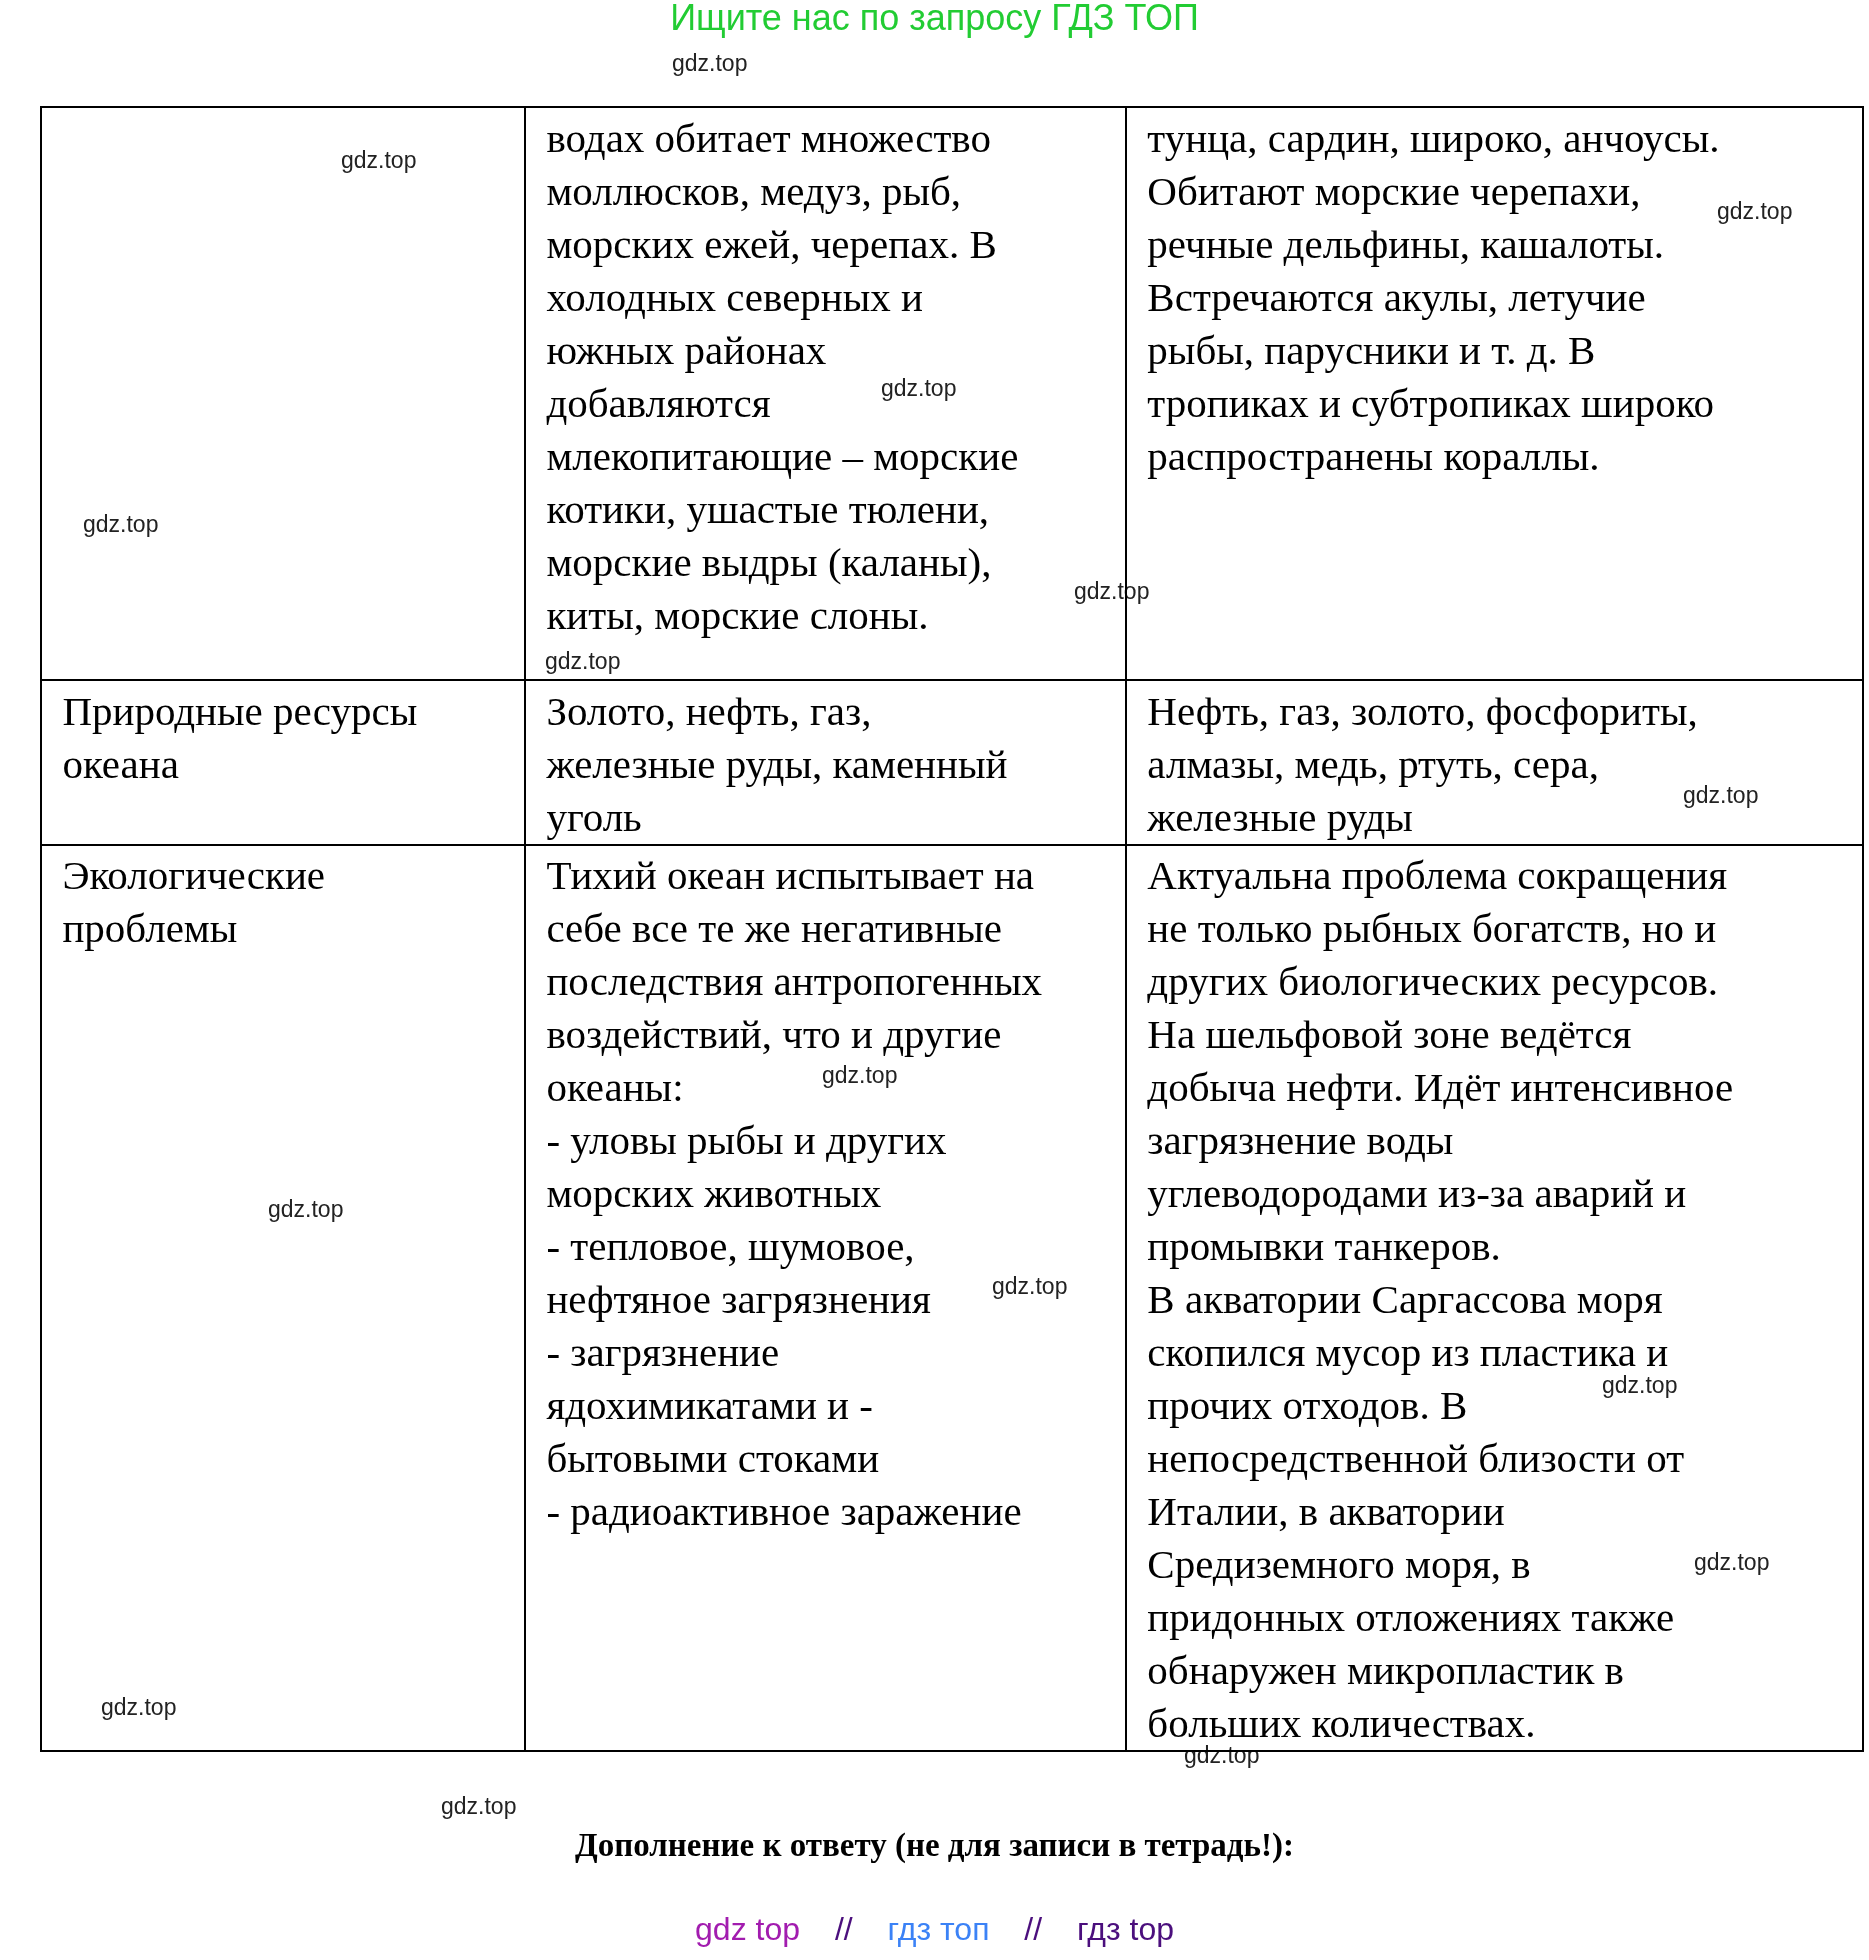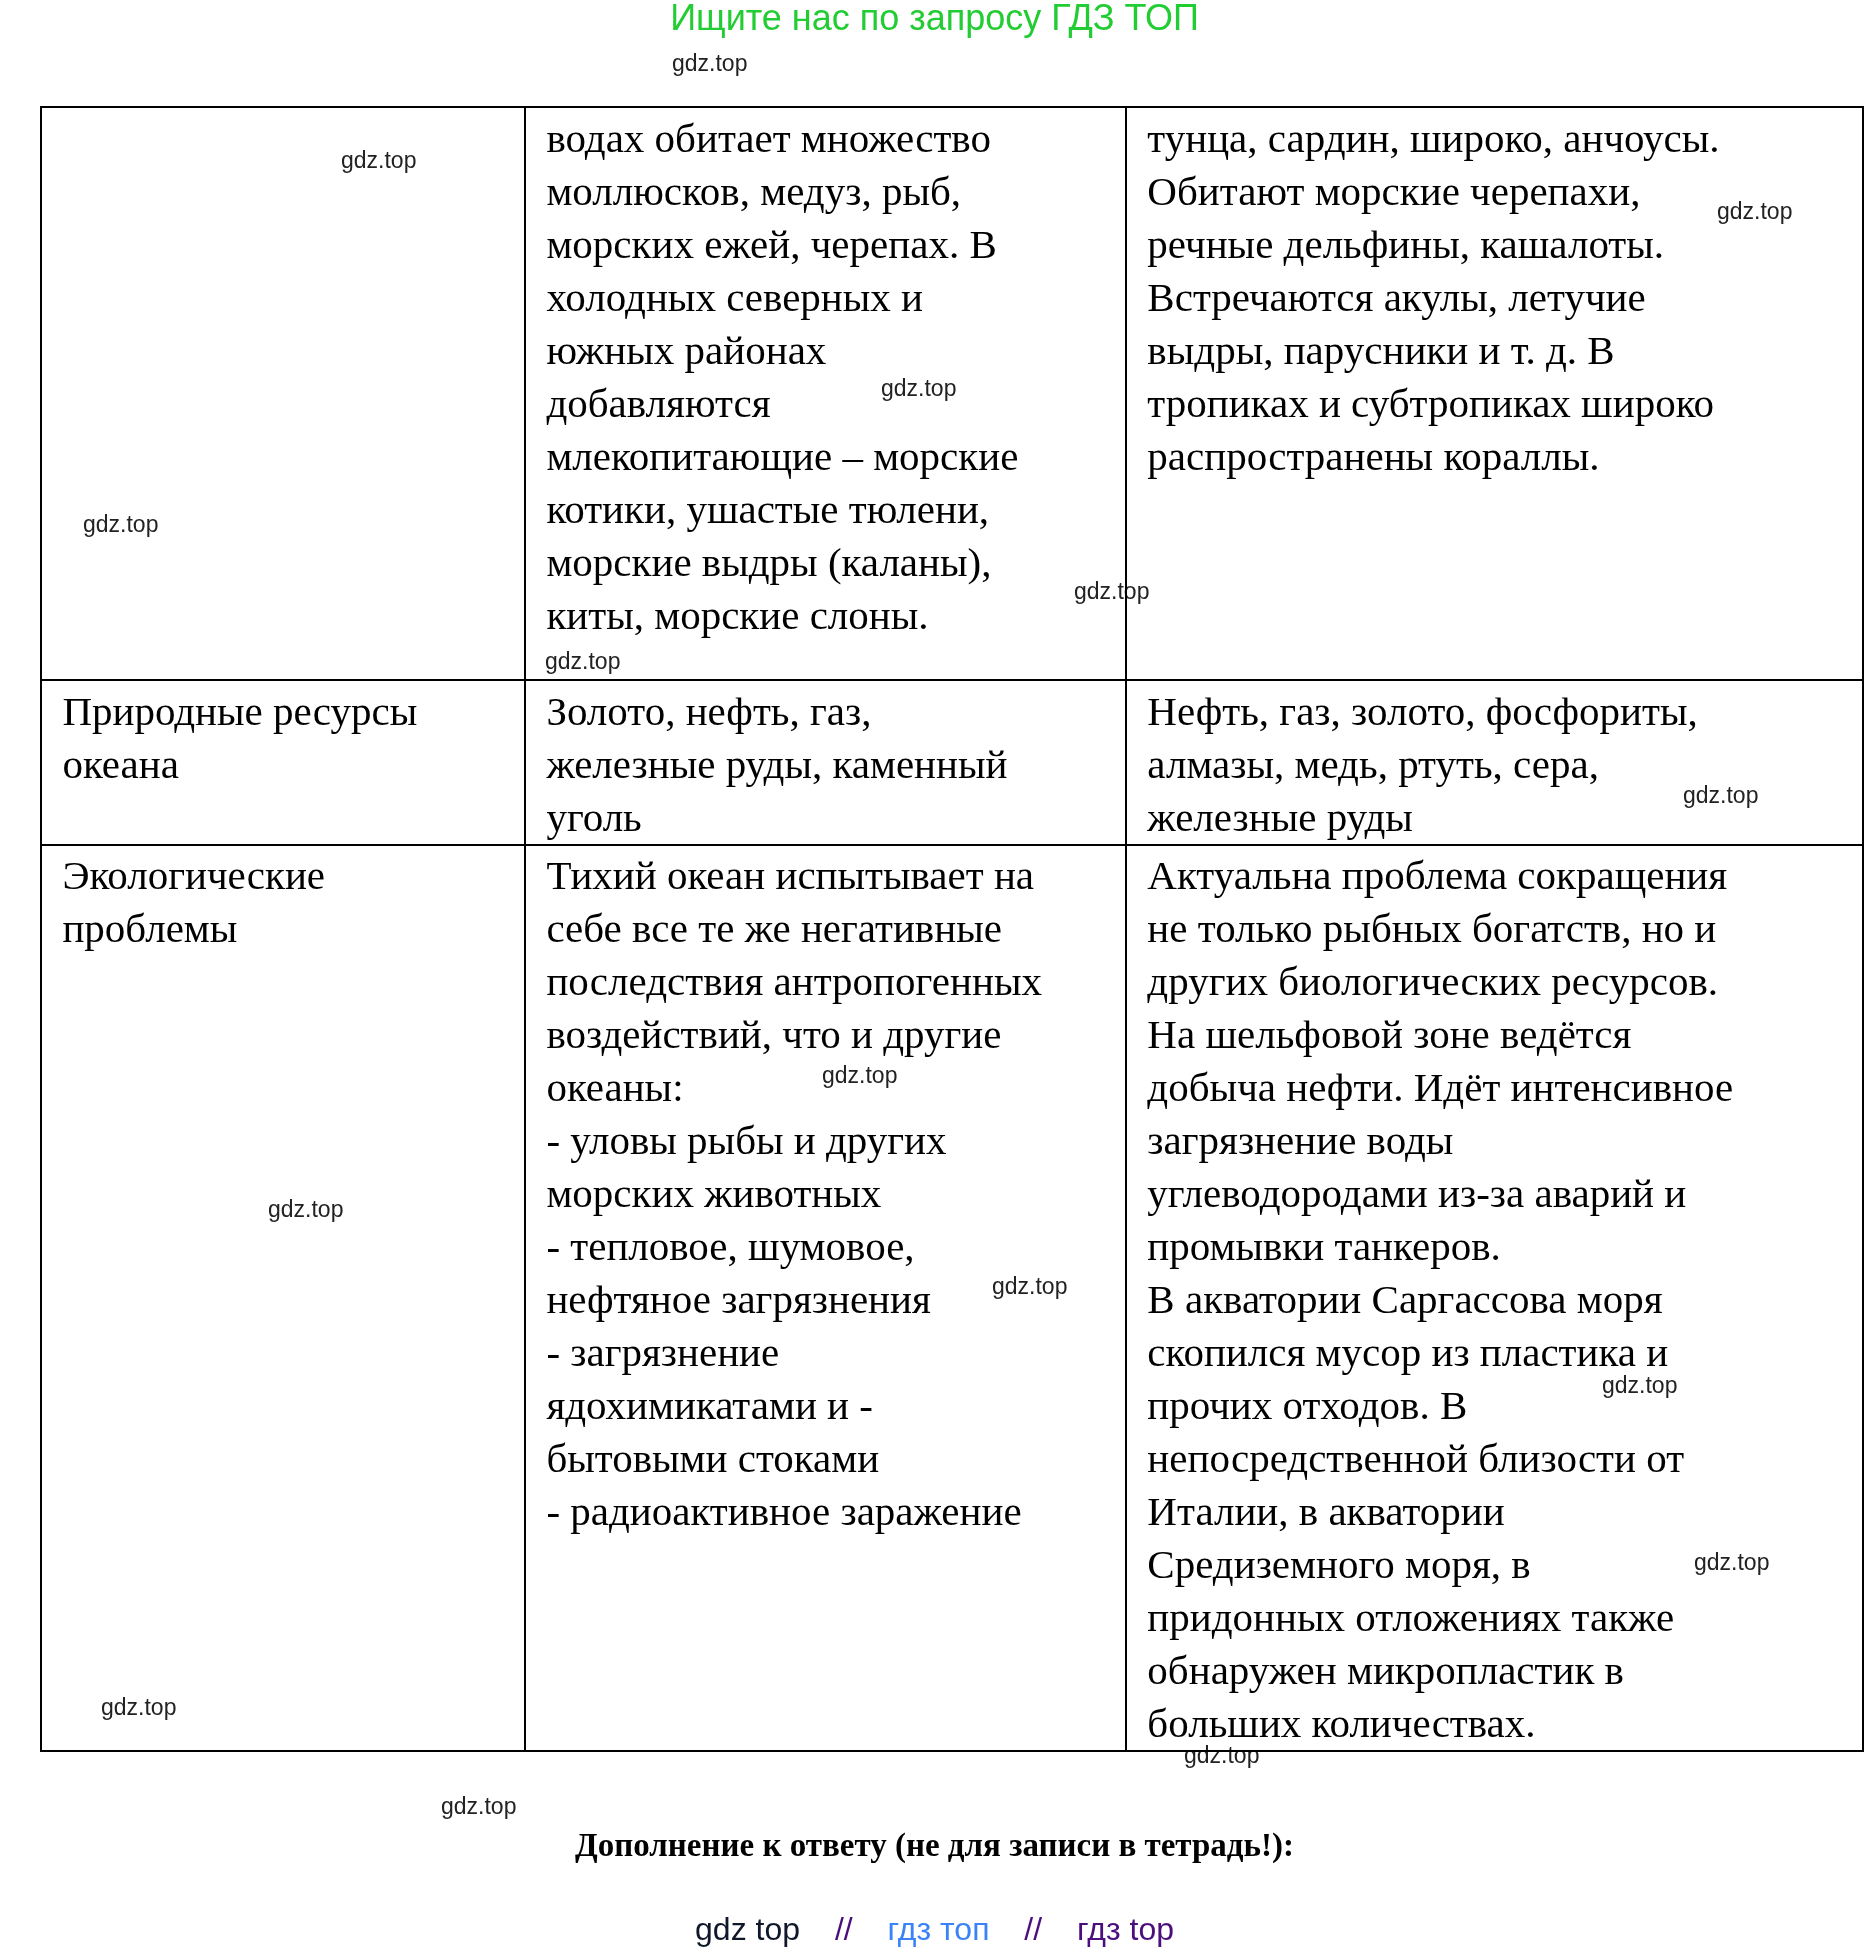--- a/index.html
+++ b/index.html
@@ -54,21 +54,21 @@
           <span class="line">млекопитающие – морские</span>
           <span class="line">котики, ушастые тюлени,</span>
           <span class="line">морские выдры (каланы),</span>
           <span class="line">киты, морские слоны.</span>
         </td>
       <td class="c3">
           <span class="line">тунца, сардин, широко, анчоусы.</span>
           <span class="line">Обитают морские черепахи,</span>
           <span class="line">речные дельфины, кашалоты.</span>
           <span class="line">Встречаются акулы, летучие</span>
-          <span class="line">выдры, парусники и т. д. В</span>
+          <span class="line">рыбы, парусники и т. д. В</span>
           <span class="line">тропиках и субтропиках широко</span>
           <span class="line">распространены кораллы.</span>
         </td>
     </tr>
     <tr id="row-1" style="height:160px;">
       <td class="c1">
           <span class="line">Природные ресурсы</span>
           <span class="line">океана</span>
         </td>
       <td class="c2">
@@ -121,19 +121,19 @@
           <span class="line">обнаружен микропластик в</span>
           <span class="line">больших количествах.</span>
         </td>
     </tr>
   </tbody>
 </table>
 
 <div class="heading">Дополнение к ответу (не для записи в тетрадь!):</div>
 
 <div class="footer" id="footer" style="color: rgb(75, 15, 125);">
-  <a style="color: #0f172a; text-decoration: none; margin: 0px 13px;">gdz top</a>
+  <a style="color: #a21caf; text-decoration: none; margin: 0px 13px;">gdz top</a>
   <span style="color: rgb(75, 15, 125); text-decoration: none; margin: 0px 13px;">//</span>
   <a style="color: #3b82f6; text-decoration: none; margin: 0px 13px;">гдз топ</a>
   <span style="color: rgb(75, 15, 125); text-decoration: none; margin: 0px 13px;">//</span>
   <a style="color: rgb(75, 15, 125); text-decoration: none; margin: 0px 13px; text-align: right;">гдз top</a>
 </div>
 
 
 </body></html>

